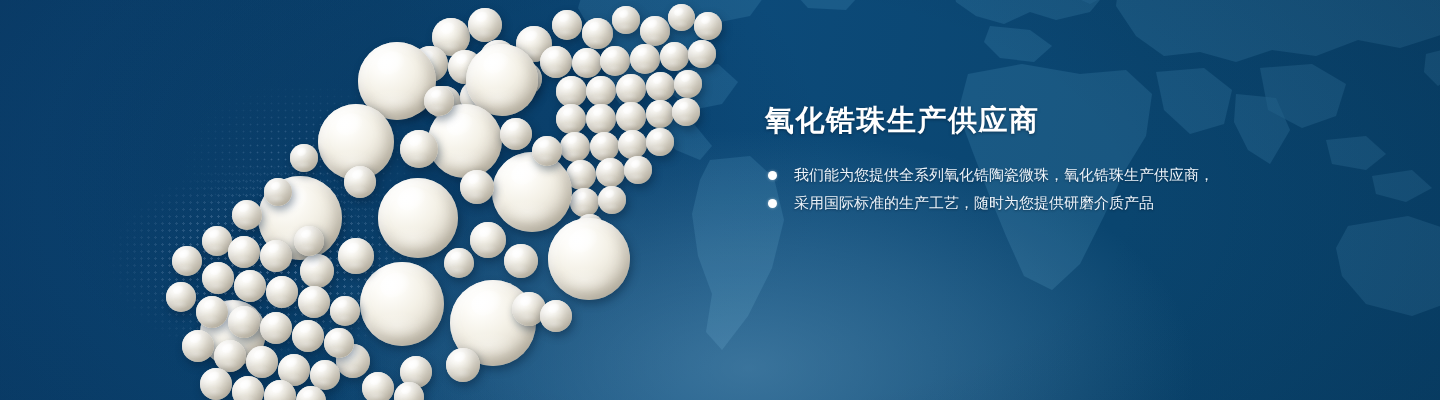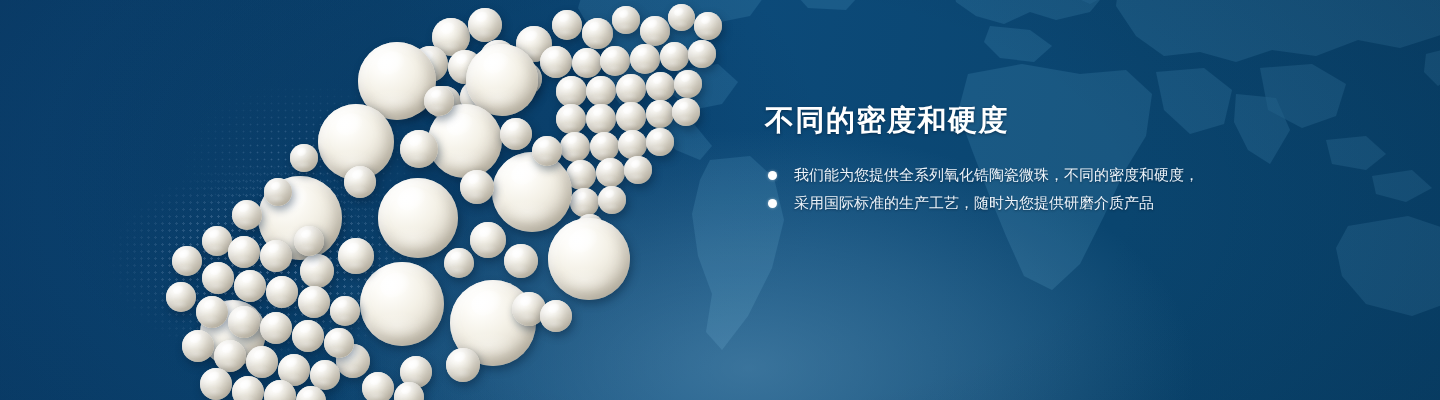--- a/index.html
+++ b/index.html
@@ -294,27 +294,27 @@
     <div class="bead" style="left:200px;top:368px;width:32px;height:32px;"></div>
     <div class="bead" style="left:232px;top:376px;width:32px;height:32px;"></div>
     <div class="bead" style="left:264px;top:380px;width:32px;height:32px;"></div>
     <div class="bead" style="left:296px;top:386px;width:30px;height:30px;"></div>
     <div class="bead" style="left:362px;top:372px;width:32px;height:32px;"></div>
     <div class="bead" style="left:394px;top:382px;width:30px;height:30px;"></div>
   </div>
 
   <div class="copy">
 
-    <h1 class="headline">不同的密度和硬度</h1>
+    <h1 class="headline">氧化锆珠生产供应商</h1>
 
     <ul class="bullets">
 
       <li class="bullet">
         <span class="dot"></span>
-        <span class="bline">我们能为您提供全系列氧化锆陶瓷微珠，不同的密度和硬度，</span>
+        <span class="bline">我们能为您提供全系列氧化锆陶瓷微珠，氧化锆珠生产供应商，</span>
       </li>
 
 
       <li class="bullet">
         <span class="dot"></span>
         <span class="bline">采用国际标准的生产工艺，随时为您提供研磨介质产品</span>
       </li>
 
     </ul>
   </div>

